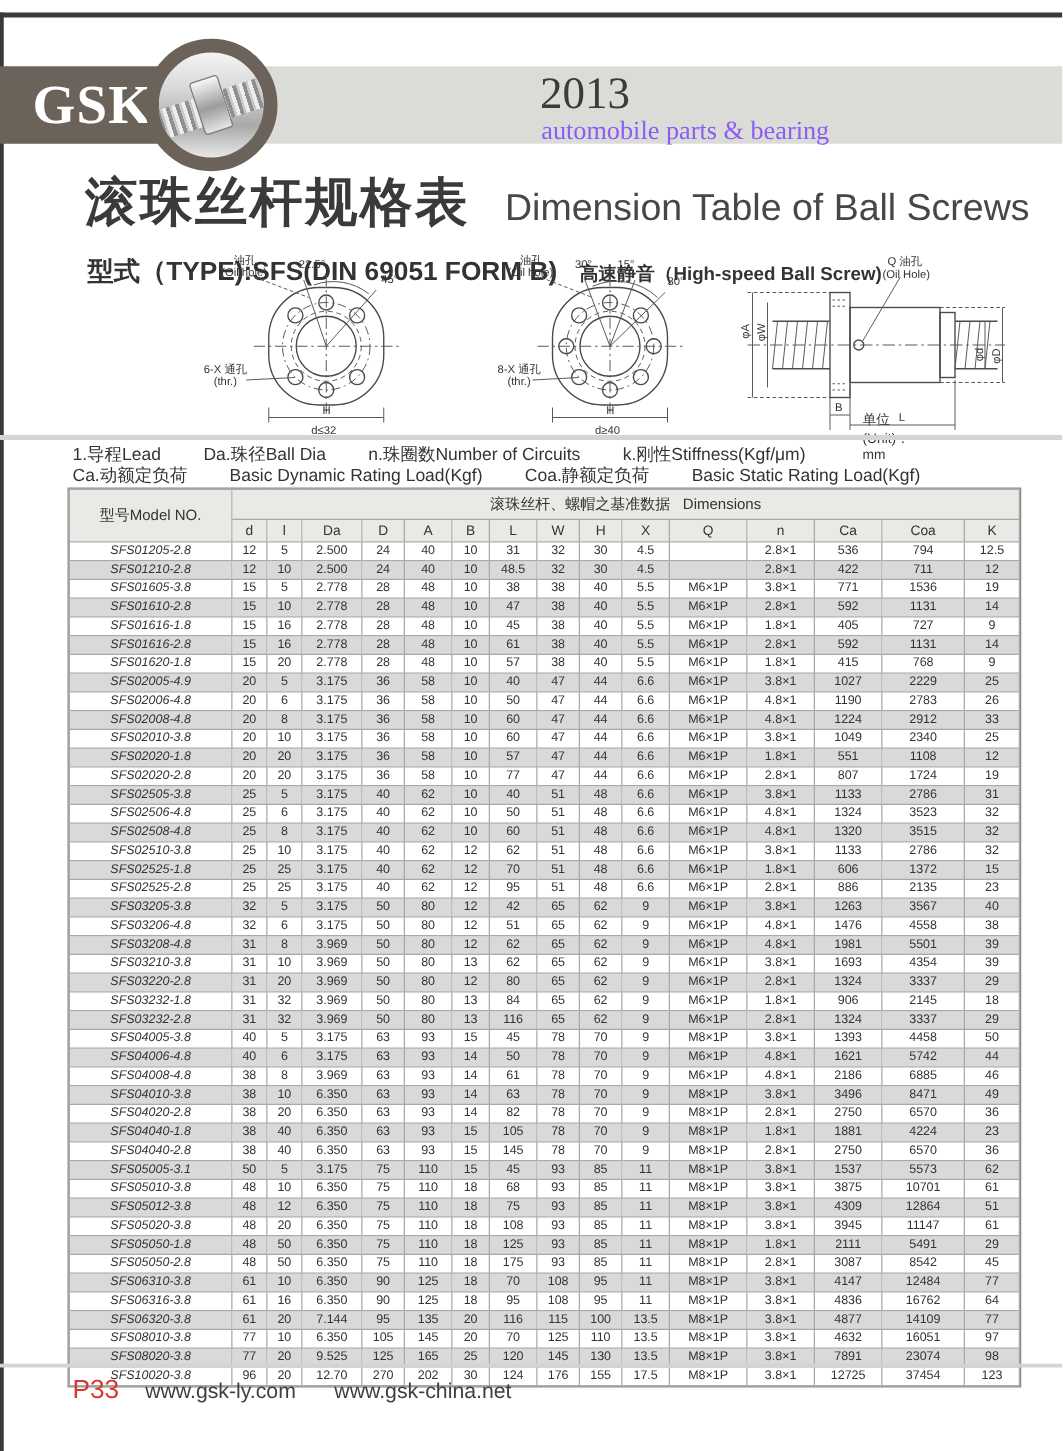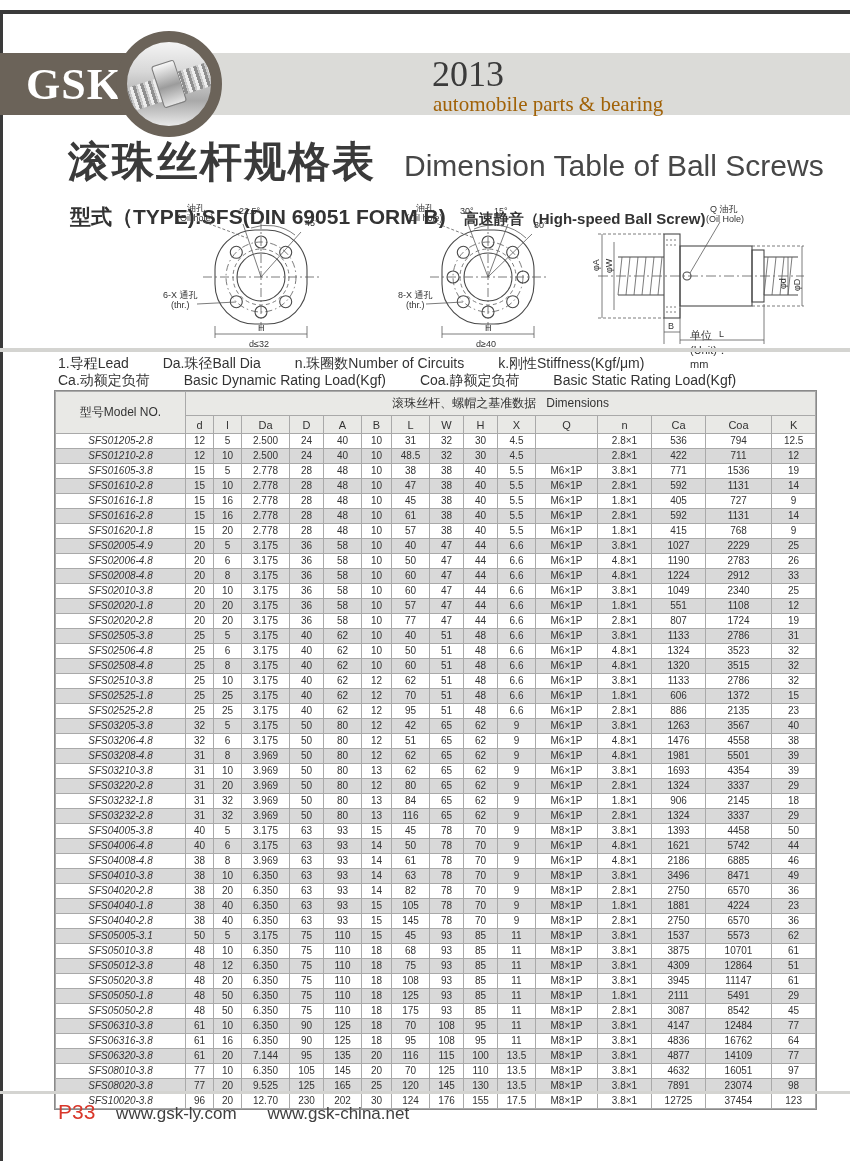--- a/index.html
+++ b/index.html
@@ -17,21 +17,21 @@
   .logo-circle{position:absolute;left:116px;top:31px;width:84px;height:84px;border:11px solid #6b6359;
                border-radius:50%;background:linear-gradient(180deg,#f4f4f4 0%,#d8d8d8 35%,#a9a9a9 70%,#e9e9e9 100%);
                overflow:hidden;z-index:3;}
   .screw-shaft{position:absolute;left:-12px;top:31px;width:120px;height:24px;transform:rotate(-18deg);
                background:repeating-linear-gradient(90deg,#ededed 0 3px,#8f8f8f 3px 6px,#c9c9c9 6px 8px);}
   .screw-nut{position:absolute;left:30px;top:20px;width:22px;height:42px;transform:rotate(-18deg);
              background:linear-gradient(180deg,#f7f7f7,#9c9c9c 55%,#e5e5e5);border:1px solid #7d7d7d;border-radius:3px;}
   .year-text{position:absolute;left:432px;top:56px;font-family:"Liberation Serif","DejaVu Serif",serif;
              font-size:36px;color:#3b3b3b;line-height:36px;}
   .tagline-text{position:absolute;left:433px;top:92px;font-family:"Liberation Serif","DejaVu Serif",serif;
-                font-size:21px;color:#a16207;}
+                font-size:21px;color:#8b5cf6;}
 
   
   .title-line{position:absolute;left:68px;top:134px;white-space:nowrap;}
   .title-zh{font-size:42px;font-weight:bold;color:#3a3a3a;letter-spacing:2px;}
   .title-en{font-size:30px;color:#474747;margin-left:28px;}
   .type-line{position:absolute;left:70px;top:203px;white-space:nowrap;}
   .type-main{font-size:21px;color:#333;font-weight:bold;}
   .type-sub{font-size:15px;color:#333;margin-left:18px;font-weight:bold;}
 
   
@@ -1060,21 +1060,21 @@
           <td>3.8×1</td>
           <td>7891</td>
           <td>23074</td>
           <td>98</td>
         </tr>
         <tr>
           <td class="model">SFS10020-3.8</td>
           <td>96</td>
           <td>20</td>
           <td>12.70</td>
-          <td>230</td>
+          <td>270</td>
           <td>202</td>
           <td>30</td>
           <td>124</td>
           <td>176</td>
           <td>155</td>
           <td>17.5</td>
           <td>M8×1P</td>
           <td>3.8×1</td>
           <td>12725</td>
           <td>37454</td>

